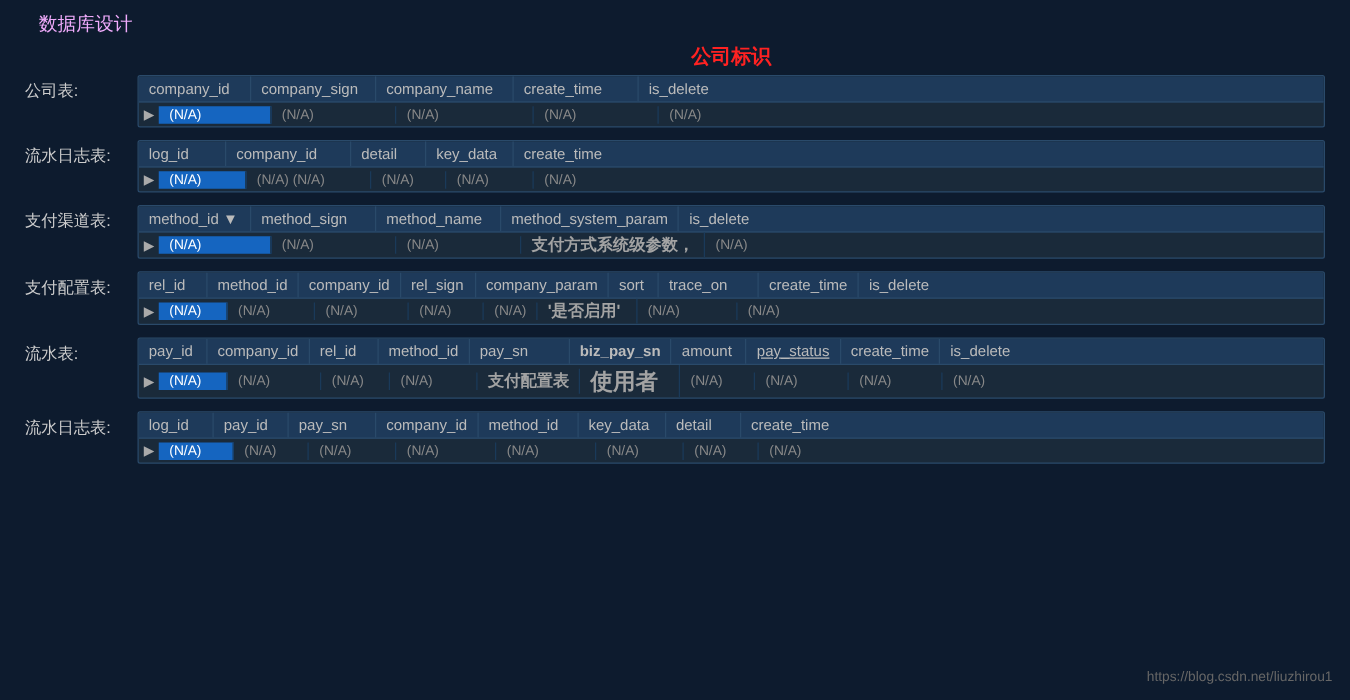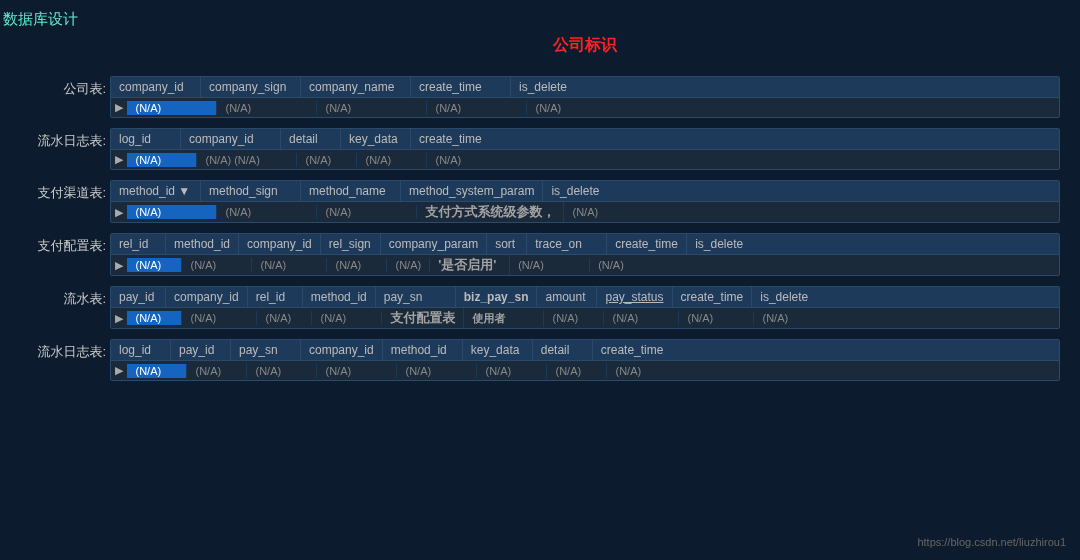--- a/index.html
+++ b/index.html
@@ -9,23 +9,23 @@
       background-color: #0d1b2e;
       color: #ccc;
       font-family: "Microsoft YaHei", "SimHei", Arial, sans-serif;
       font-size: 13px;
       overflow: hidden;
       position: relative;
     }
     .page-title {
       position: absolute;
       top: 10px;
-      left: 3px;
+      left: 31px;
       font-size: 15px;
-      color: #5eead4;
+      color: #f0abfc;
     }
     .center-label {
       text-align: center;
       color: #ff2222;
       font-weight: bold;
       font-size: 16px;
       margin-bottom: 6px;
     }
     .content-area {
       position: absolute;
@@ -38,21 +38,21 @@
       display: flex;
       align-items: flex-start;
       margin-bottom: 10px;
     }
     .row-label {
       width: 90px;
       min-width: 90px;
       color: #ccc;
       padding-top: 4px;
       font-size: 13px;
-      text-align: right;
+      text-align: left;
       padding-right: 4px;
     }
     .table-block {
       background: #1a2a3a;
       border: 1px solid #2a4a6a;
       border-radius: 2px;
       overflow: hidden;
       flex: 1;
     }
     .table-header {
@@ -96,21 +96,21 @@
       position: absolute;
       bottom: 12px;
       right: 14px;
       font-size: 11px;
       color: #666;
     }
     
     .center-label-row {
       text-align: center;
       margin-left: 90px;
-      margin-bottom: 20px;
+      margin-bottom: 4px;
     }
   </style>
 </head>
 <body>
 
 <div class="page-title">数据库设计</div>
 
 <div class="content-area">
 
   <div class="center-label-row">
@@ -220,21 +220,21 @@
             <div class="col" style="min-width: 75px;">create_time</div>
             <div class="col" style="min-width: 65px;">is_delete</div>
           </div>
           <div class="table-body">
             <div class="arrow">▶</div>
             <div class="cell selected" style="min-width: 55px;">(N/A)</div>
             <div class="cell" style="min-width: 75px;">(N/A)</div>
             <div class="cell" style="min-width: 55px;">(N/A)</div>
             <div class="cell" style="min-width: 70px;">(N/A)</div>
             <div class="cell red-text" style="min-width: 80px; font-size: 13px; font-weight: bold;">支付配置表</div>
-            <div class="cell red-text" style="min-width: 80px; font-size: 11px; font-weight: bold;">使用者</div>
+            <div class="cell red-text" style="min-width: 80px; font-size: 18px; font-weight: bold;">使用者</div>
             <div class="cell" style="min-width: 60px;">(N/A)</div>
             <div class="cell" style="min-width: 75px;">(N/A)</div>
             <div class="cell" style="min-width: 75px;">(N/A)</div>
             <div class="cell" style="min-width: 65px;">(N/A)</div>
           </div>
         </div>
       </div>
       <div class="row-group">
         <div class="row-label">流水日志表:</div>
         <div class="table-block">

